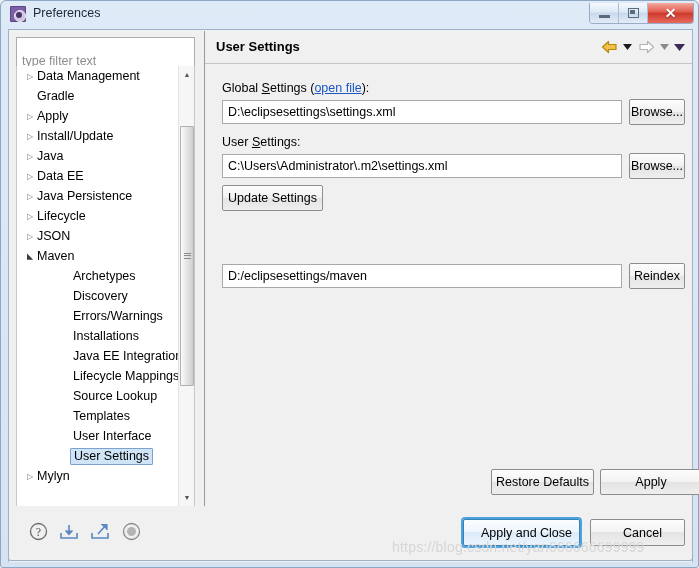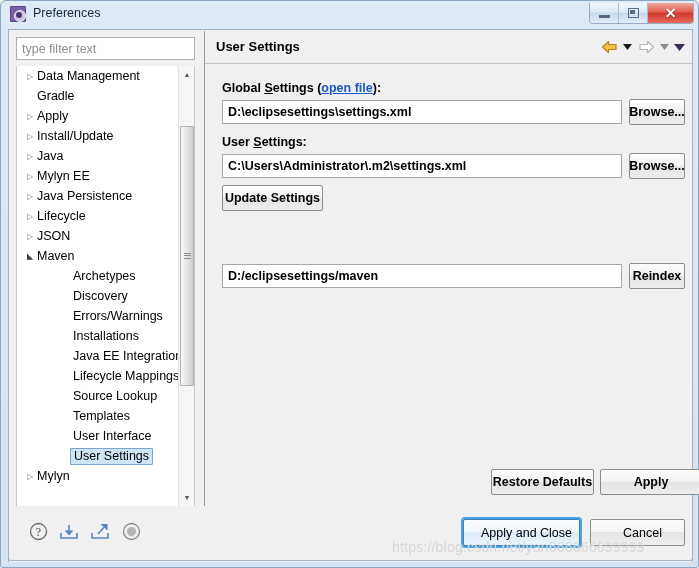--- a/index.html
+++ b/index.html
@@ -103,21 +103,21 @@
     border: 1px solid #9fb3c8;
     border-bottom: none;
   }
 
   
   .filter-box {
     position: absolute; left: 7px; top: 7px;
     width: 179px; height: 23px;
     background: #fff;
     border: 1px solid #abadb3;
-    padding: 3px 5px;
+    padding: 15px 5px;
     color: #8d8d8d;
     font-size: 12.5px;
     line-height: 16px;
   }
   .tree-pane {
     position: absolute; left: 7px; top: 36px;
     width: 179px; height: 460px;
     background: #fff;
     border: 1px solid #c8c8c8;
     border-top: none;
@@ -227,21 +227,21 @@
     width: 20px; height: 20px;
     display: flex; align-items: center; justify-content: center;
   }
   .nav-chev {
     width: 13px; height: 20px;
     display: flex; align-items: center; justify-content: center;
   }
 
   .content {
     position: absolute; left: 0; top: 34px;
-    width: 487px; height: 462px; font-weight: bold;
+    width: 487px; height: 462px;
   }
   .field-label {
     position: absolute;
     font-size: 12.5px; color: #000;
     white-space: nowrap;
   }
   .field-label u { text-decoration: underline; }
   .link { color: #1b58c4; text-decoration: underline; cursor: pointer; }
 
   .txtfield {
@@ -354,21 +354,21 @@
           <div class="tree-item">
             <span class="twisty">▷</span>
             <span class="lbl">Install/Update</span>
           </div>
           <div class="tree-item">
             <span class="twisty">▷</span>
             <span class="lbl">Java</span>
           </div>
           <div class="tree-item">
             <span class="twisty">▷</span>
-            <span class="lbl">Mylyn EE</span>
+            <span class="lbl">Data EE</span>
           </div>
           <div class="tree-item">
             <span class="twisty">▷</span>
             <span class="lbl">Java Persistence</span>
           </div>
           <div class="tree-item">
             <span class="twisty">▷</span>
             <span class="lbl">Lifecycle</span>
           </div>
           <div class="tree-item">

